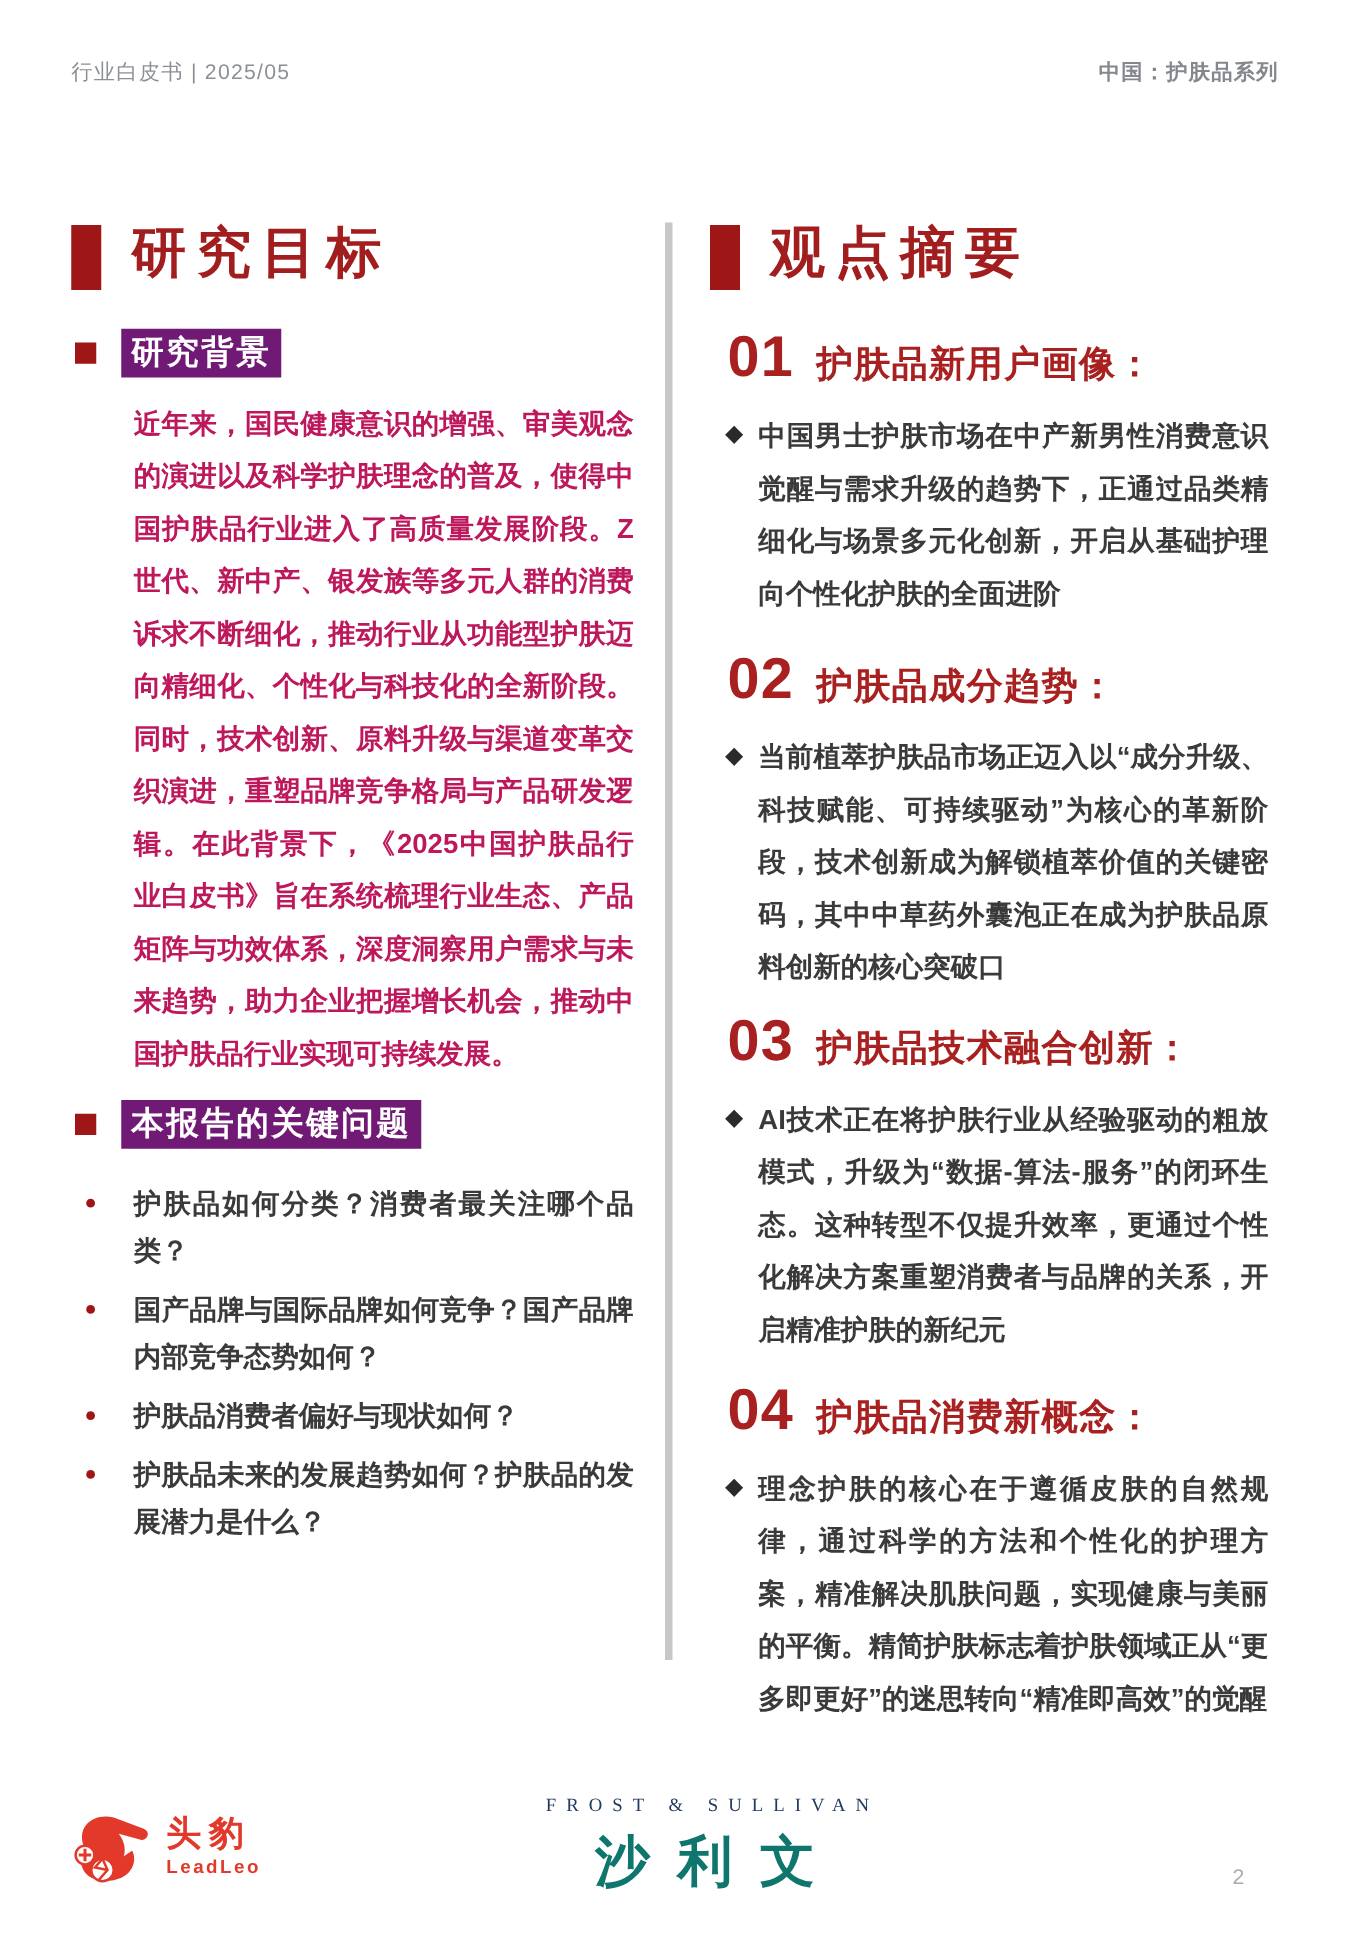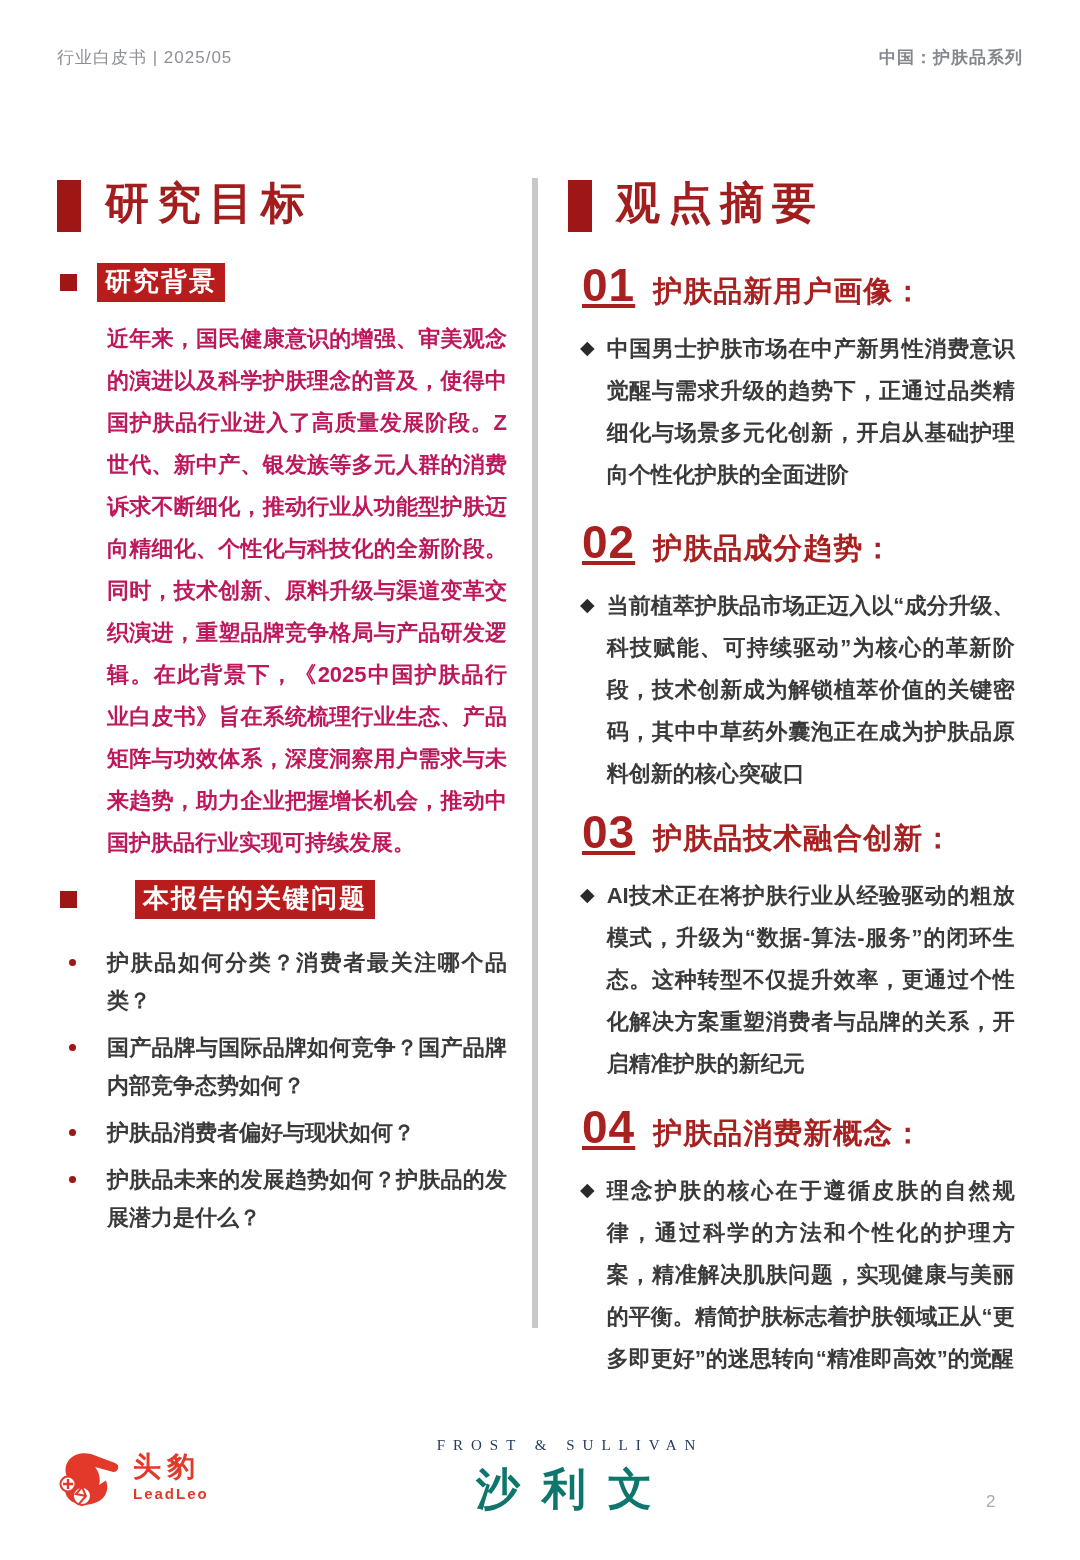--- a/index.html
+++ b/index.html
@@ -35,26 +35,26 @@
     width:24px; height:52px; background:#9E1616; margin-right:24px; margin-top:2px;
   }
   .col-title {
     font-size:44px; font-weight:700; color:#A21E1E; letter-spacing:8px; line-height:1.15;
   }
 
   
   .sub-label-row { position:absolute; left:3px; display:flex; align-items:center; }
   .sq { width:17px; height:17px; background:#9E1616; margin-right:20px; flex:0 0 auto; }
   .hl {
-    background:#b91c1c; color:#ffffff; font-size:26px; font-weight:700;
+    background:#701a75; color:#ffffff; font-size:26px; font-weight:700;
     letter-spacing:2px; padding:3px 8px 5px 8px; line-height:1.2;
   }
 
   .bg-label { top:85px; }
-  .q-label  { top:702px;gap:38px; }
+  .q-label  { top:702px; }
 
   
   .para {
     position:absolute; left:50px; top:140px; width:400px;
     font-size:22px; font-weight:700; color:#be185d;
     line-height:42px; text-align:justify; text-justify:inter-ideograph;
   }
 
   
   .q-list { position:absolute; left:12px; top:766px; width:438px; }
@@ -63,21 +63,21 @@
     flex:0 0 auto; width:7px; height:7px; border-radius:50%;
     background:#9E1616; margin:15px 31px 0 0;
   }
   .q-text {
     font-size:22px; font-weight:700; color:#3A3A3A; line-height:38px;
     text-align:justify; text-justify:inter-ideograph; width:400px;
   }
 
   
   .sec-head { position:absolute; left:14px; display:flex; align-items:baseline; }
-  .sec-num  { font-size:46px; font-weight:700; color:#A82020; margin-right:18px; letter-spacing:1px;text-decoration:underline; }
+  .sec-num  { font-size:46px; font-weight:700; color:#A82020; margin-right:18px; letter-spacing:1px; }
   .sec-title{ font-size:29px; font-weight:700; color:#A82020; letter-spacing:1px;text-align:center; }
   .sec-body { position:absolute; left:12px; display:flex; width:446px; }
   .diamond  { flex:0 0 auto; font-size:19px; color:#2A2A2A; margin:8px 12px 0 0; }
   .sec-text {
     font-size:22px; font-weight:700; color:#3A3A3A; line-height:42px;
     text-align:justify; text-justify:inter-ideograph; width:408px;
   }
   .head-1 { top:80px;  } .body-1 { top:150px; }
   .head-2 { top:337px; } .body-2 { top:407px; }
   .head-3 { top:627px; } .body-3 { top:697px; }

